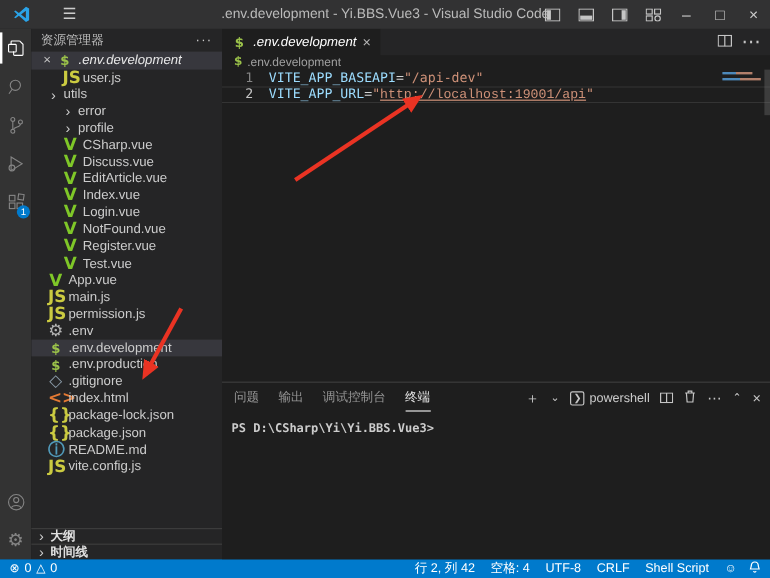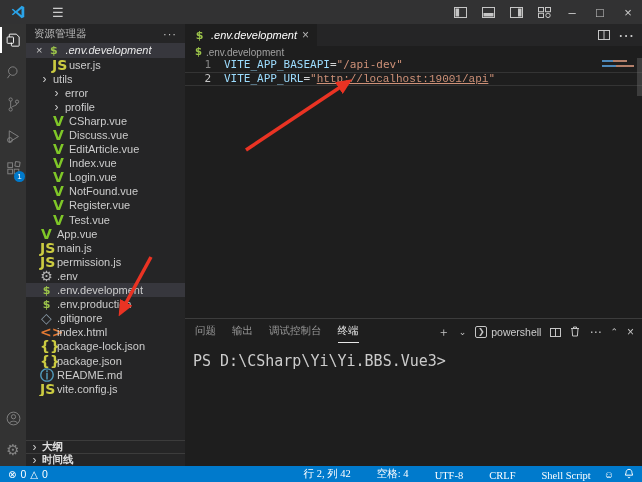--- a/index.html
+++ b/index.html
@@ -85,44 +85,45 @@
   .panel-header { height:25px; display:flex; align-items:center; padding:0 8px 0 10px; }
   .ptabs { display:flex; gap:16px; }
   .ptab { font-size:10.5px; color:#969696; text-transform:none; padding:4px 0; }
   .ptab.active { color:#e7e7e7; border-bottom:1px solid #e7e7e7; }
   .panel-actions { margin-left:auto; display:flex; align-items:center; gap:9px; color:#c5c5c5; }
   .pa-glyph { font-size:12px; line-height:1; }
   .pa-small { font-size:9px; }
   .ps-chip { display:flex; align-items:center; gap:4px; font-size:10.5px; color:#cccccc; }
   .ps-box { width:12px; height:12px; border:1px solid #c5c5c5; border-radius:2px; font-size:8px;
             display:flex; align-items:center; justify-content:center; color:#c5c5c5; }
-  .panel-body { font-family:"DejaVu Sans Mono","Liberation Mono",monospace; font-size:15px; color:#cccccc;
-                padding:8px 0 0 8px; }
+  .panel-body { font-family:"DejaVu Sans Mono","Liberation Mono",monospace; font-size:10px; color:#cccccc;
+                padding:8px 0 0 8px;font-weight:bold; }
 
   
   .statusbar { height:16px; background:#007acc; color:#ffffff; display:flex; align-items:center;
                font-size:10.5px; padding:0 8px; }
   .sb-left { display:flex; align-items:center; gap:4px; }
-  .sb-right { margin-left:auto; display:flex; align-items:flex-end; gap:26px;font-family:Liberation Serif, serif; }
+  .sb-right { margin-left:auto; display:flex; align-items:center; gap:13px; }
   .sb-icon { font-size:10px; }
   .sb-item { white-space:nowrap; }
 
   
   #arrows { position:absolute; left:0; top:0; pointer-events:none; z-index:50; }
 </style>
 </head>
 <body>
 
 <div class="window">
 
   <div class="titlebar">
     <svg class="vscode-logo" viewBox="0 0 24 24">
       <path fill="#2aa3e8" d="M17.5 2.5 L8.6 10.4 L4.4 7.2 L2.6 8.1 L6.6 12 L2.6 15.9 L4.4 16.8 L8.6 13.6 L17.5 21.5 L21.4 19.4 L21.4 4.6 Z M17.3 7.3 L17.3 16.7 L11.3 12 Z"></path>
     </svg>
     <span class="menu-icon">☰</span>
+    <span class="titlebar-title">.env.development - Yi.BBS.Vue3 - Visual Studio Code</span>
     <div class="titlebar-controls">
       <span class="tb-btn">
         <svg width="13" height="11" viewBox="0 0 13 11">
             <rect x="0.5" y="0.5" width="12" height="10" fill="none" stroke="#c5c5c5"></rect>
             <rect x="1.5" y="1.5" width="3.6" height="8" fill="#c5c5c5"></rect>
           </svg>
       </span>
       <span class="tb-btn">
         <svg width="13" height="11" viewBox="0 0 13 11">
             <rect x="0.5" y="0.5" width="12" height="10" fill="none" stroke="#c5c5c5"></rect>

